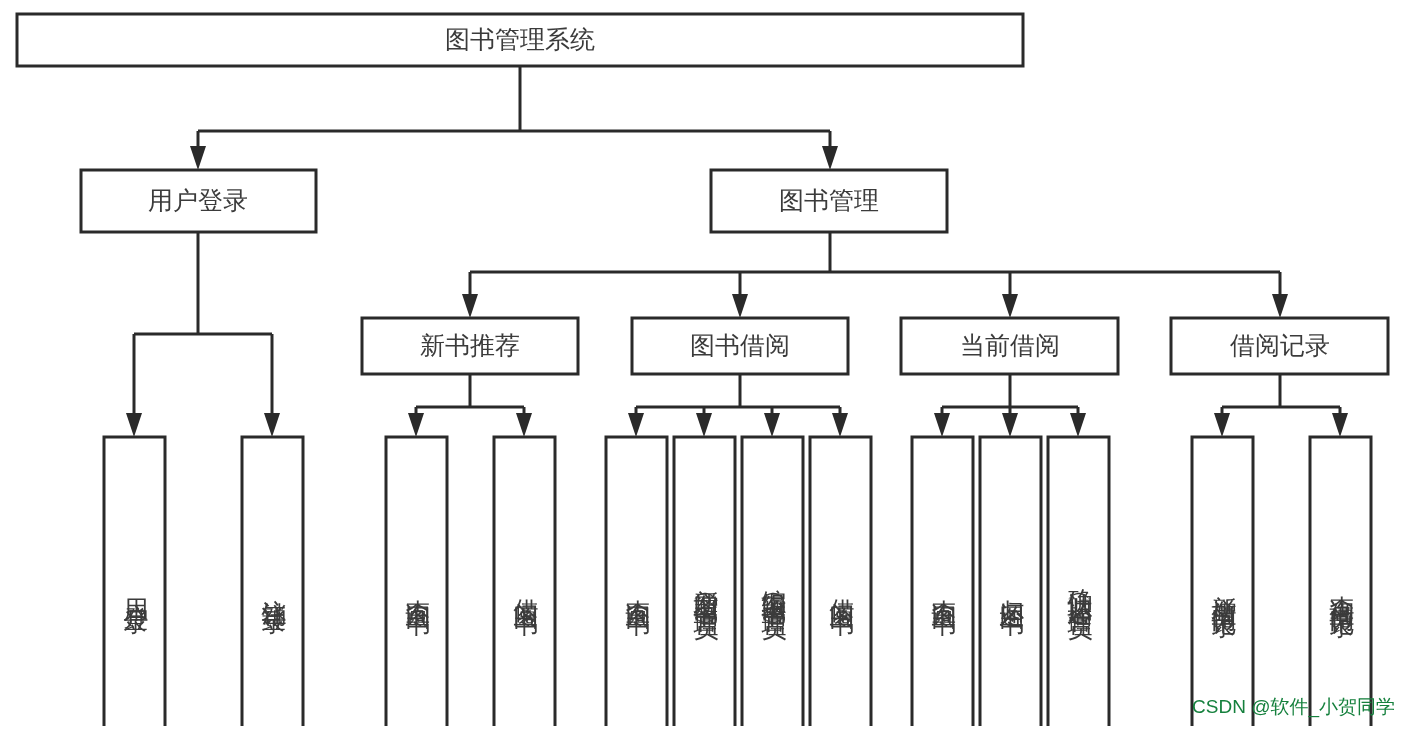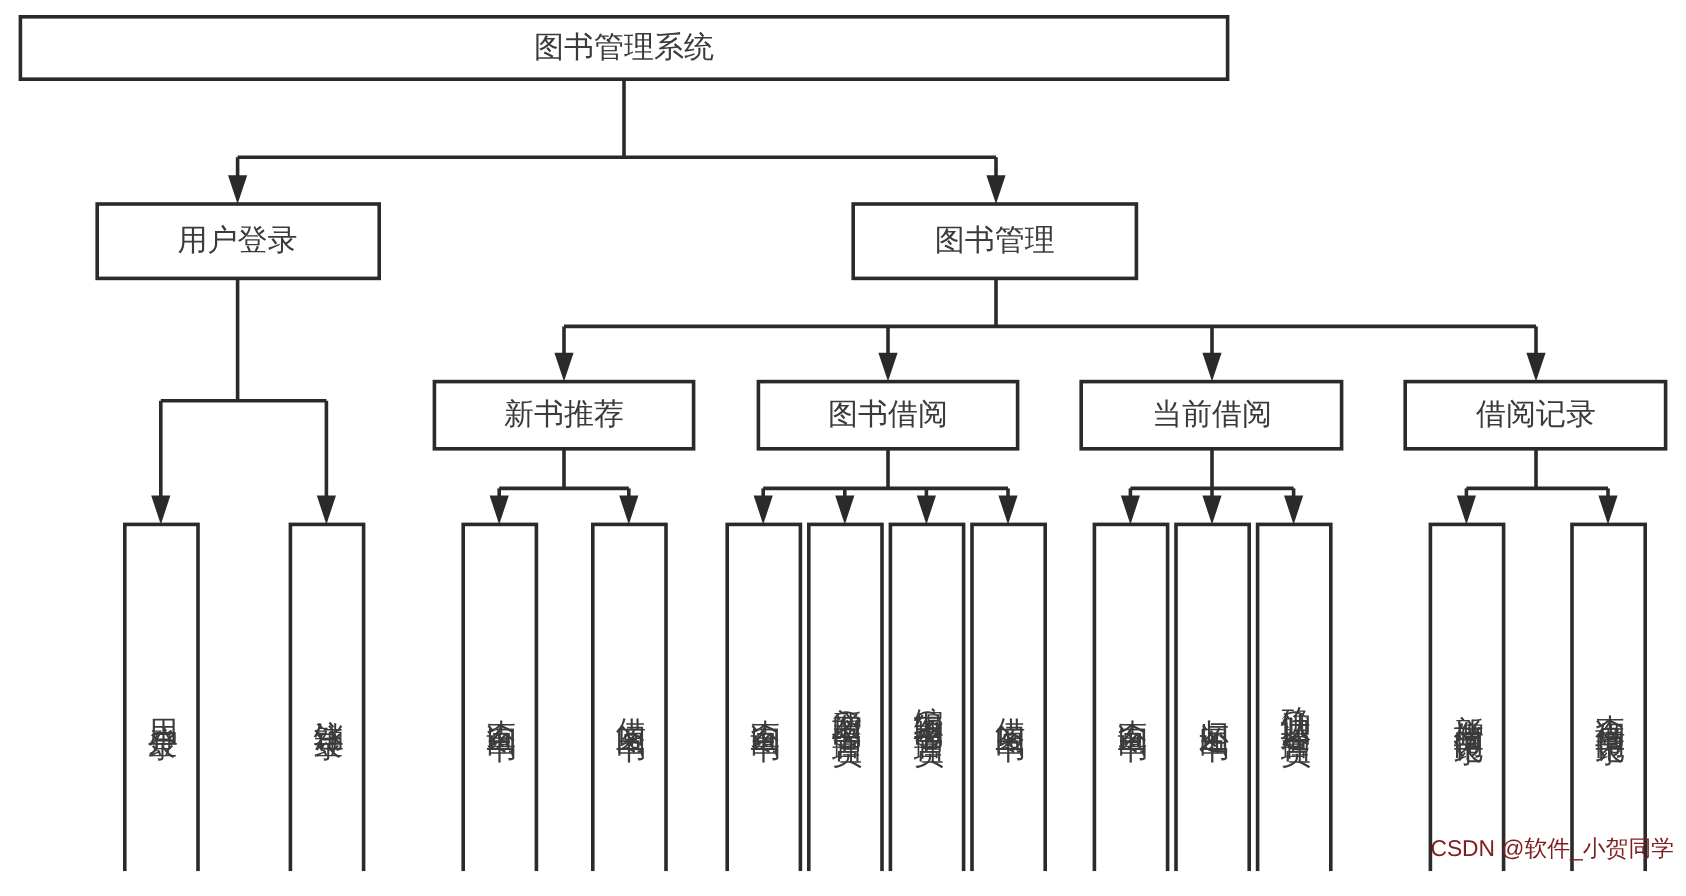--- a/index.html
+++ b/index.html
@@ -51,21 +51,21 @@
     fill: none;
   }
   .arrow-head {
     fill: #2a2a2a;
     stroke: none;
   }
   .watermark {
     position: absolute;
     right: 10px;
     bottom: 6px;
-    color: #7f1d1d;
+    color: #15803d;
     font-size: 19px;
     font-family: "Liberation Sans", "DejaVu Sans", sans-serif;
     white-space: nowrap;
     user-select: none;
   }
 </style>
 </head>
 <body>
 
 <div id="diagram-root">

